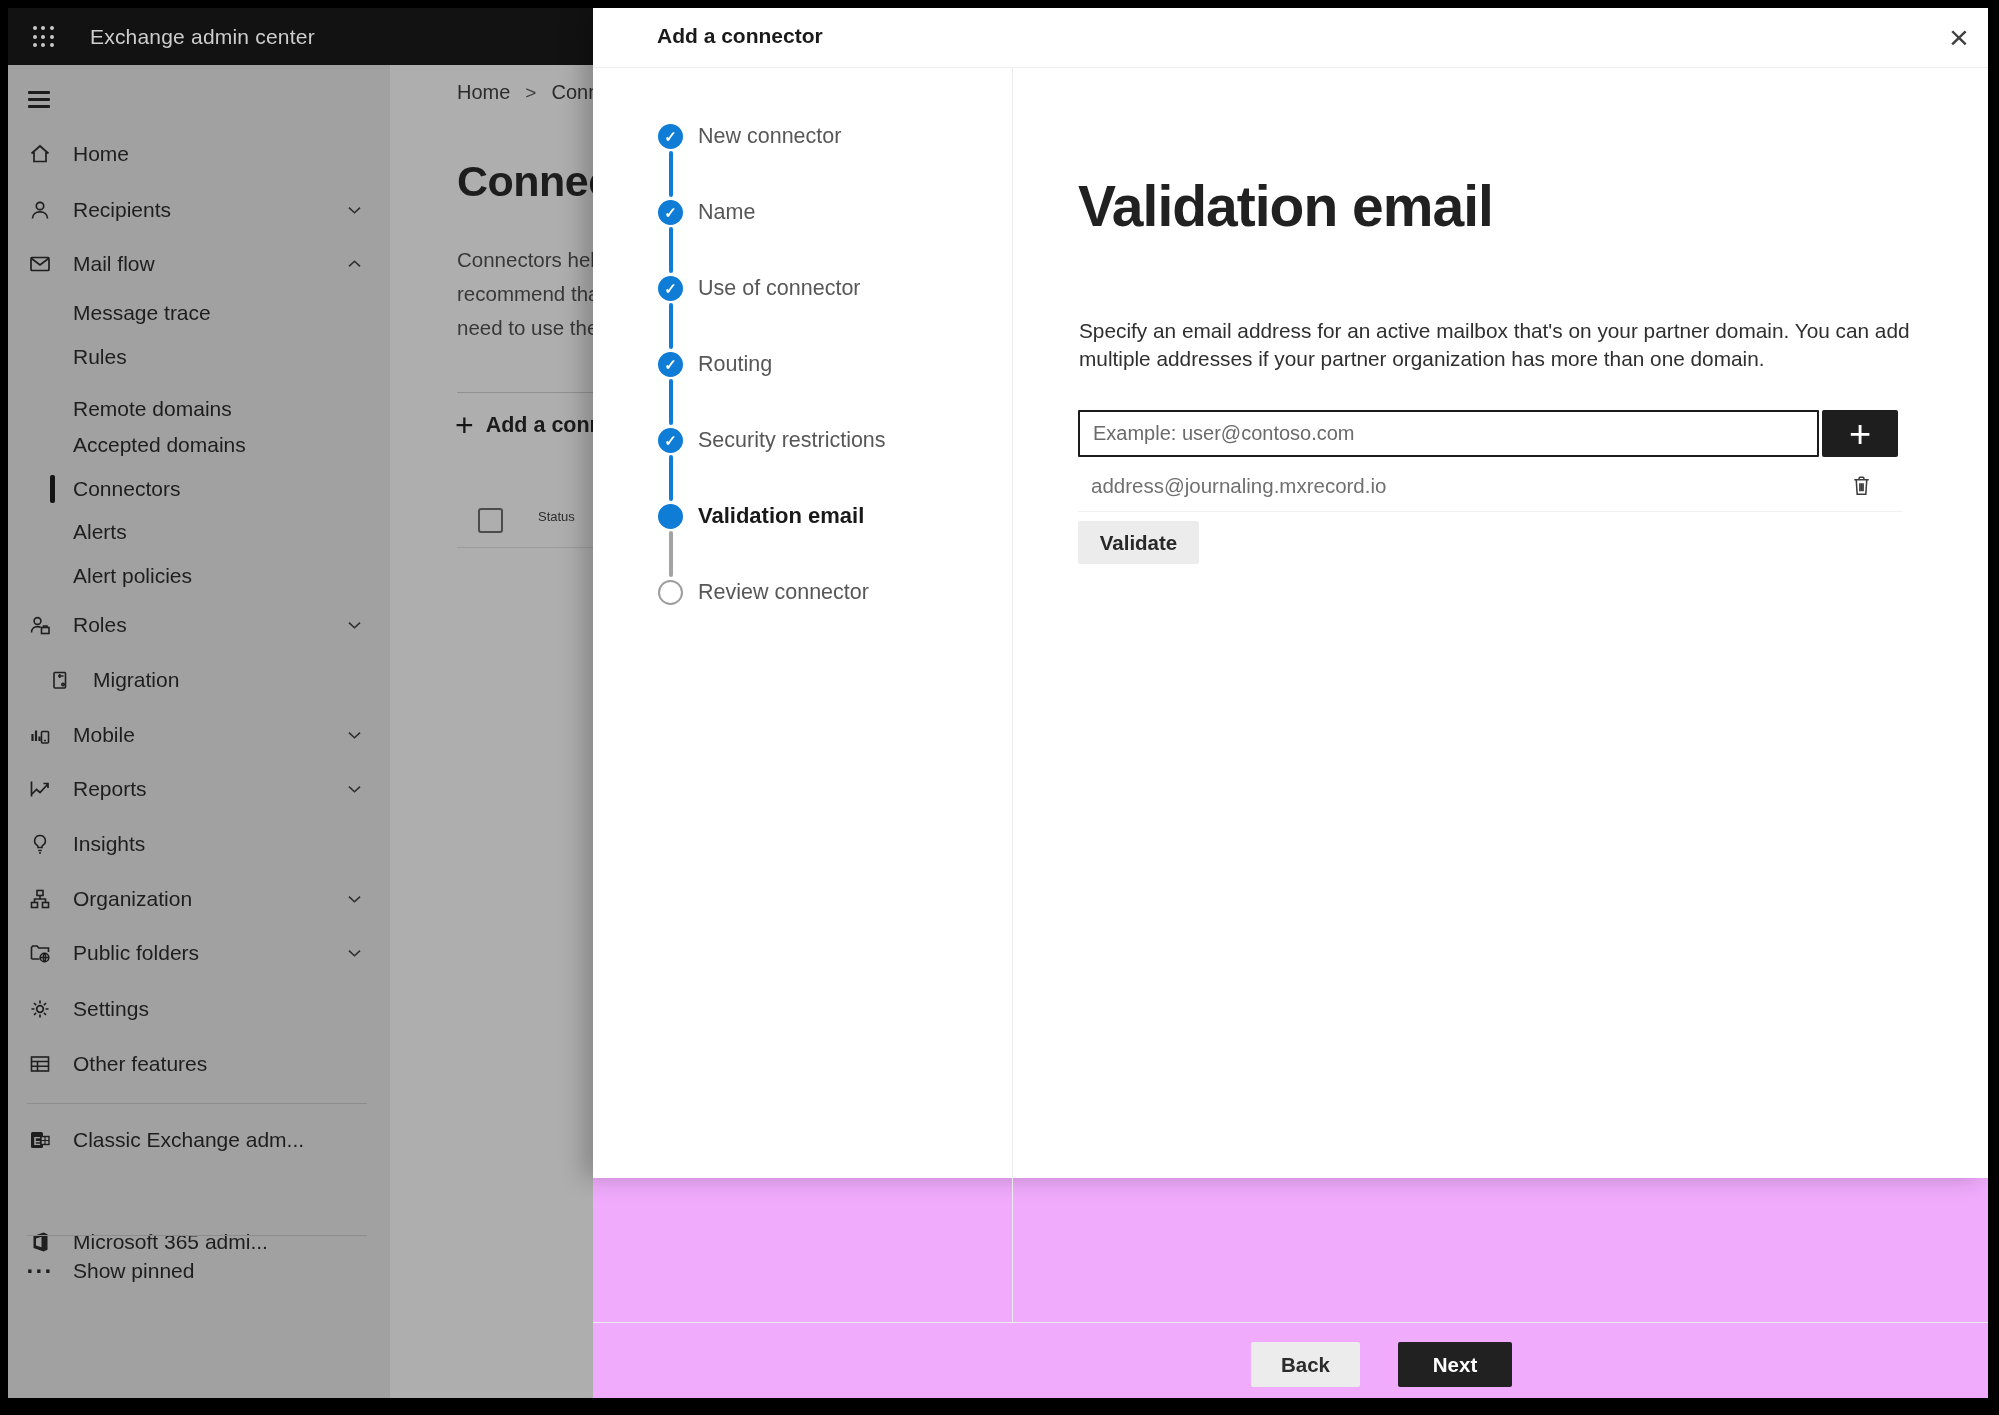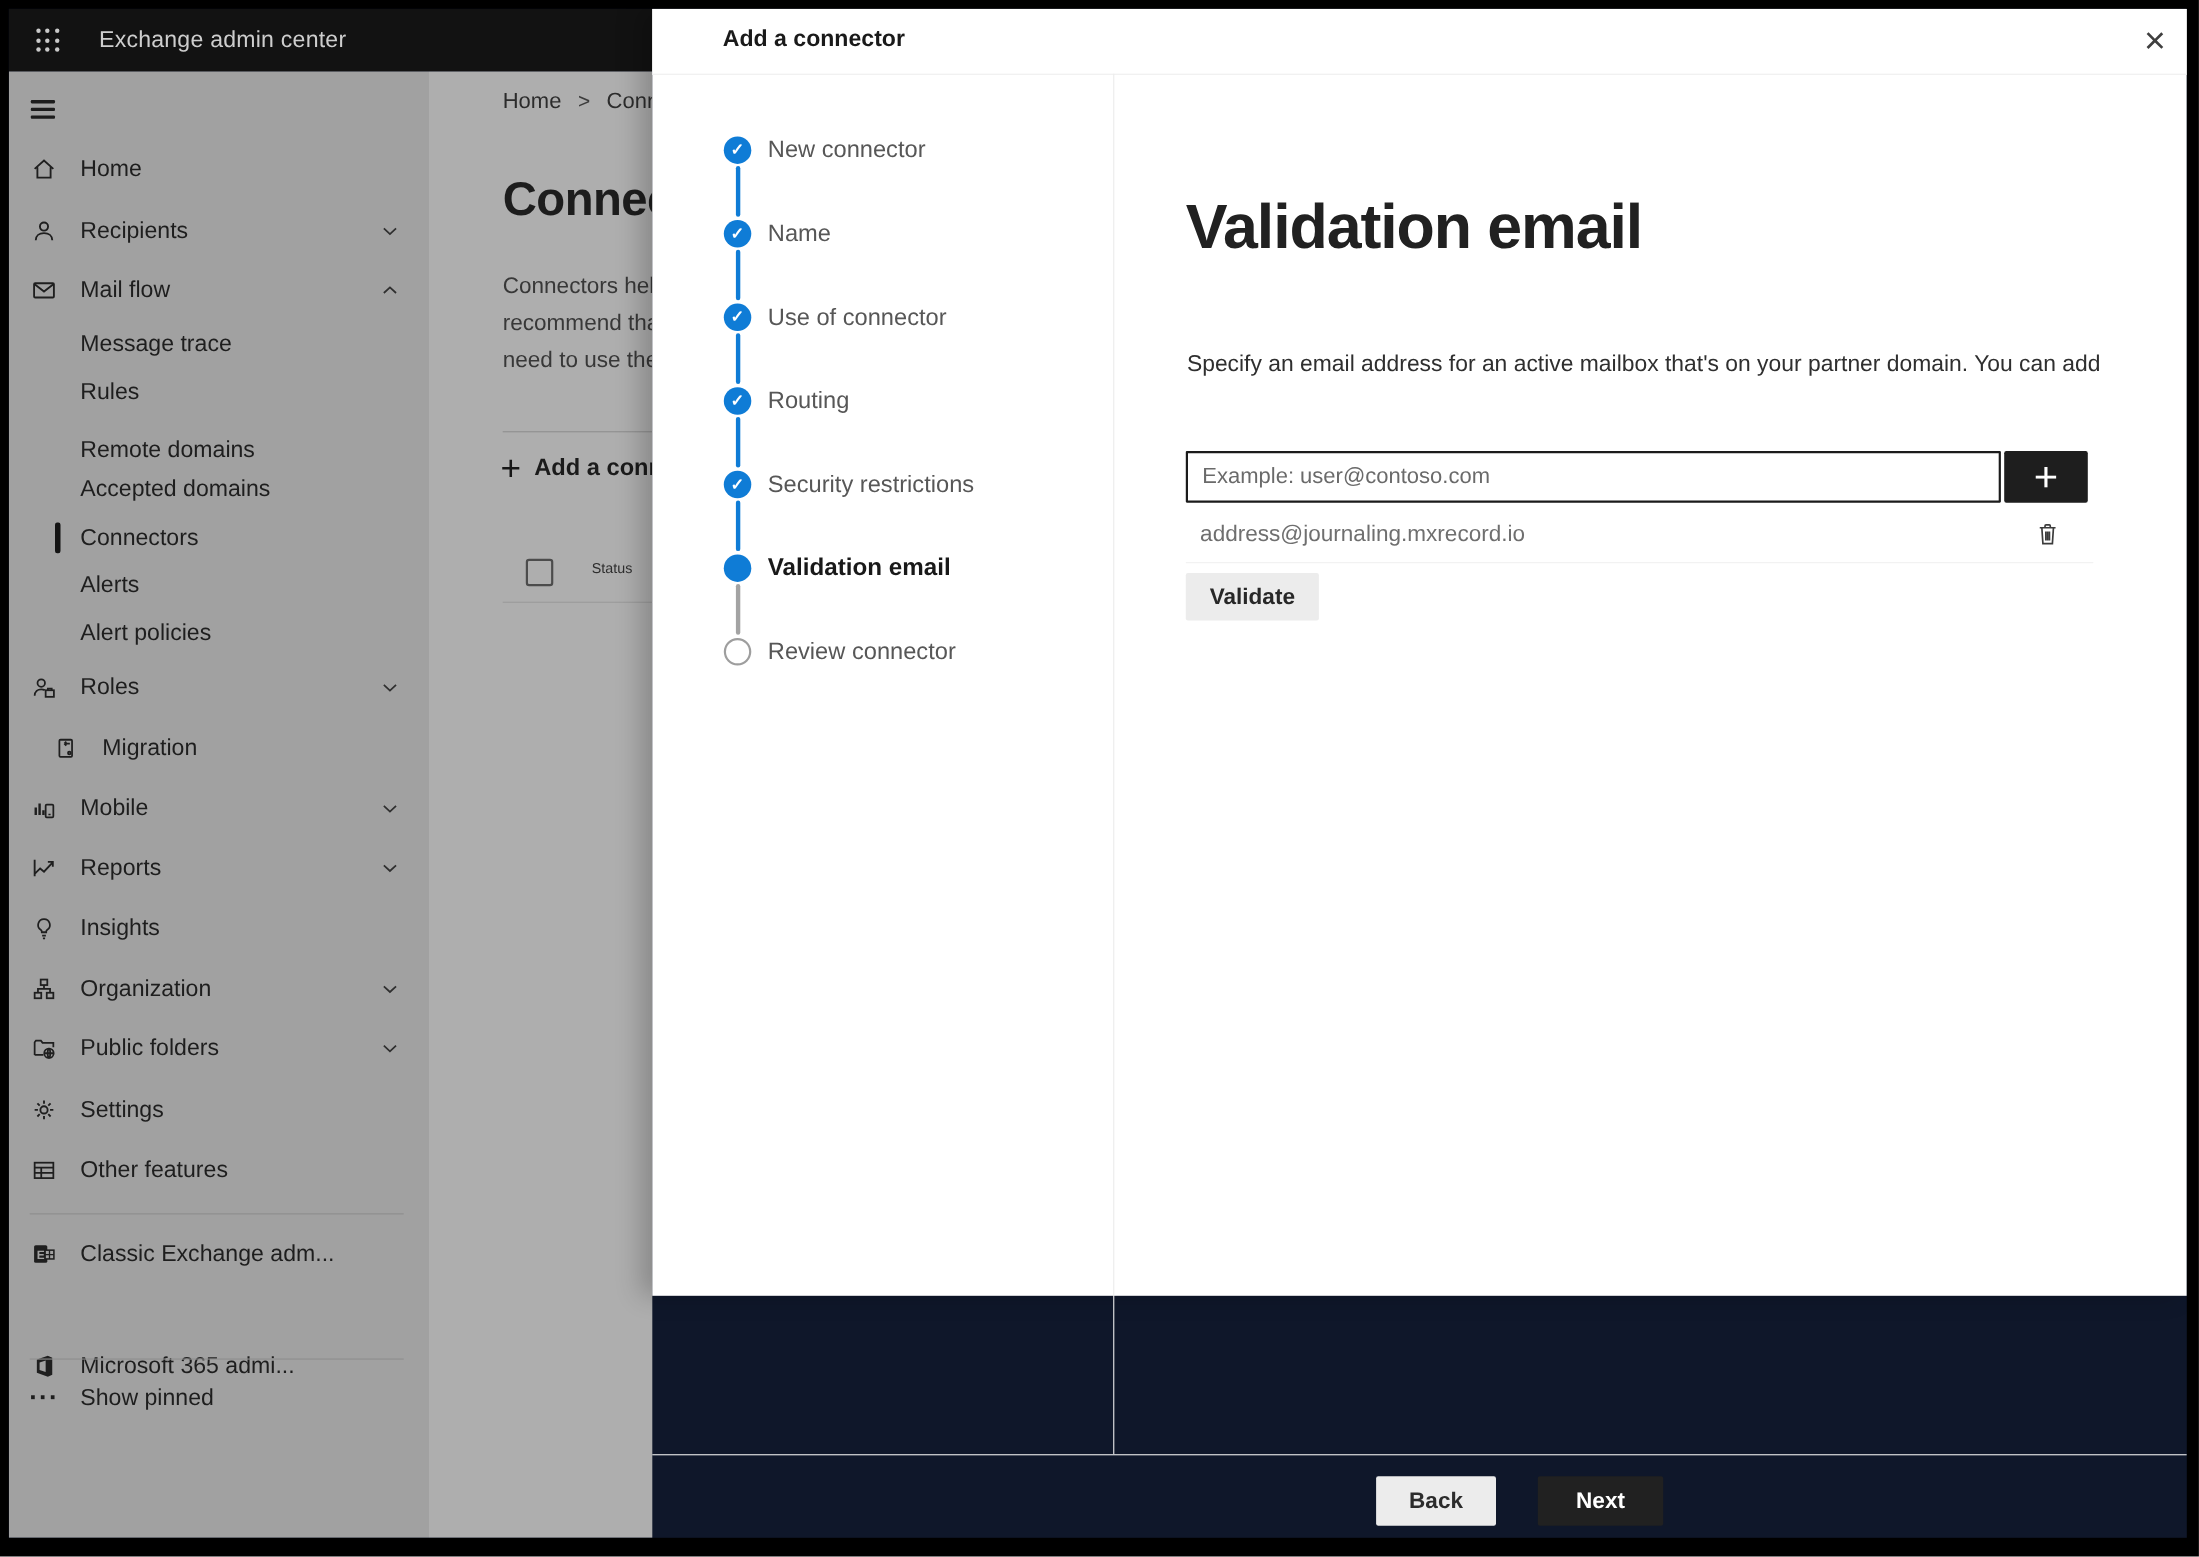--- a/index.html
+++ b/index.html
@@ -1,18 +1,18 @@
 <!DOCTYPE html>
 <html><head>
 <meta charset="utf-8">
 <style>
   html,body{margin:0;padding:0;}
   body{width:1999px;height:1415px;background:#000;position:relative;overflow:hidden;
        font-family:"Liberation Sans",sans-serif;-webkit-font-smoothing:antialiased;}
-  .screen{position:absolute;left:8px;top:8px;width:1980px;height:1390px;background:#0f172a;overflow:hidden;}
+  .screen{position:absolute;left:8px;top:8px;width:1980px;height:1390px;background:#f0abfc;overflow:hidden;}
 
   
   .topbar{position:absolute;left:0;top:0;width:100%;height:57px;background:#121212;display:flex;align-items:center;z-index:1;}
   .waffle-btn{margin-left:20px;width:30px;height:30px;display:flex;align-items:center;justify-content:center;cursor:pointer;}
   .waffle{display:grid;grid-template-columns:repeat(3,4px);grid-gap:4.5px;}
   .waffle i{width:4px;height:4px;border-radius:50%;background:#c9c9c9;}
   .topbar-title{color:#cdcdcd;font-size:21px;margin-left:32px;letter-spacing:.2px;}
 
   
   .sidebar{position:absolute;left:0;top:57px;width:382px;height:1333px;background:#a1a1a1;z-index:1;}
@@ -388,20 +388,21 @@
         <span class="step-line gray" style="top: 433px;"></span>
         <div class="step todo" style="top: 480px;">
           <span class="step-circle"></span>
           <span class="step-label">Review connector</span>
         </div>
       </div>
 
     <div class="content-title">Validation email</div>
     <div class="content-desc">
       <div>Specify an email address for an active mailbox that's on your partner domain. You can add</div>
+      <div>multiple addresses if your partner organization has more than one domain.</div>
     </div>
 
     <input class="email-input" type="text" placeholder="Example: user@contoso.com" style="">
     <div class="add-btn">
       <span>+</span>
     </div>
 
     <div class="address-list">
         <div class="address-row">
           <span class="address-text">address@journaling.mxrecord.io</span>

